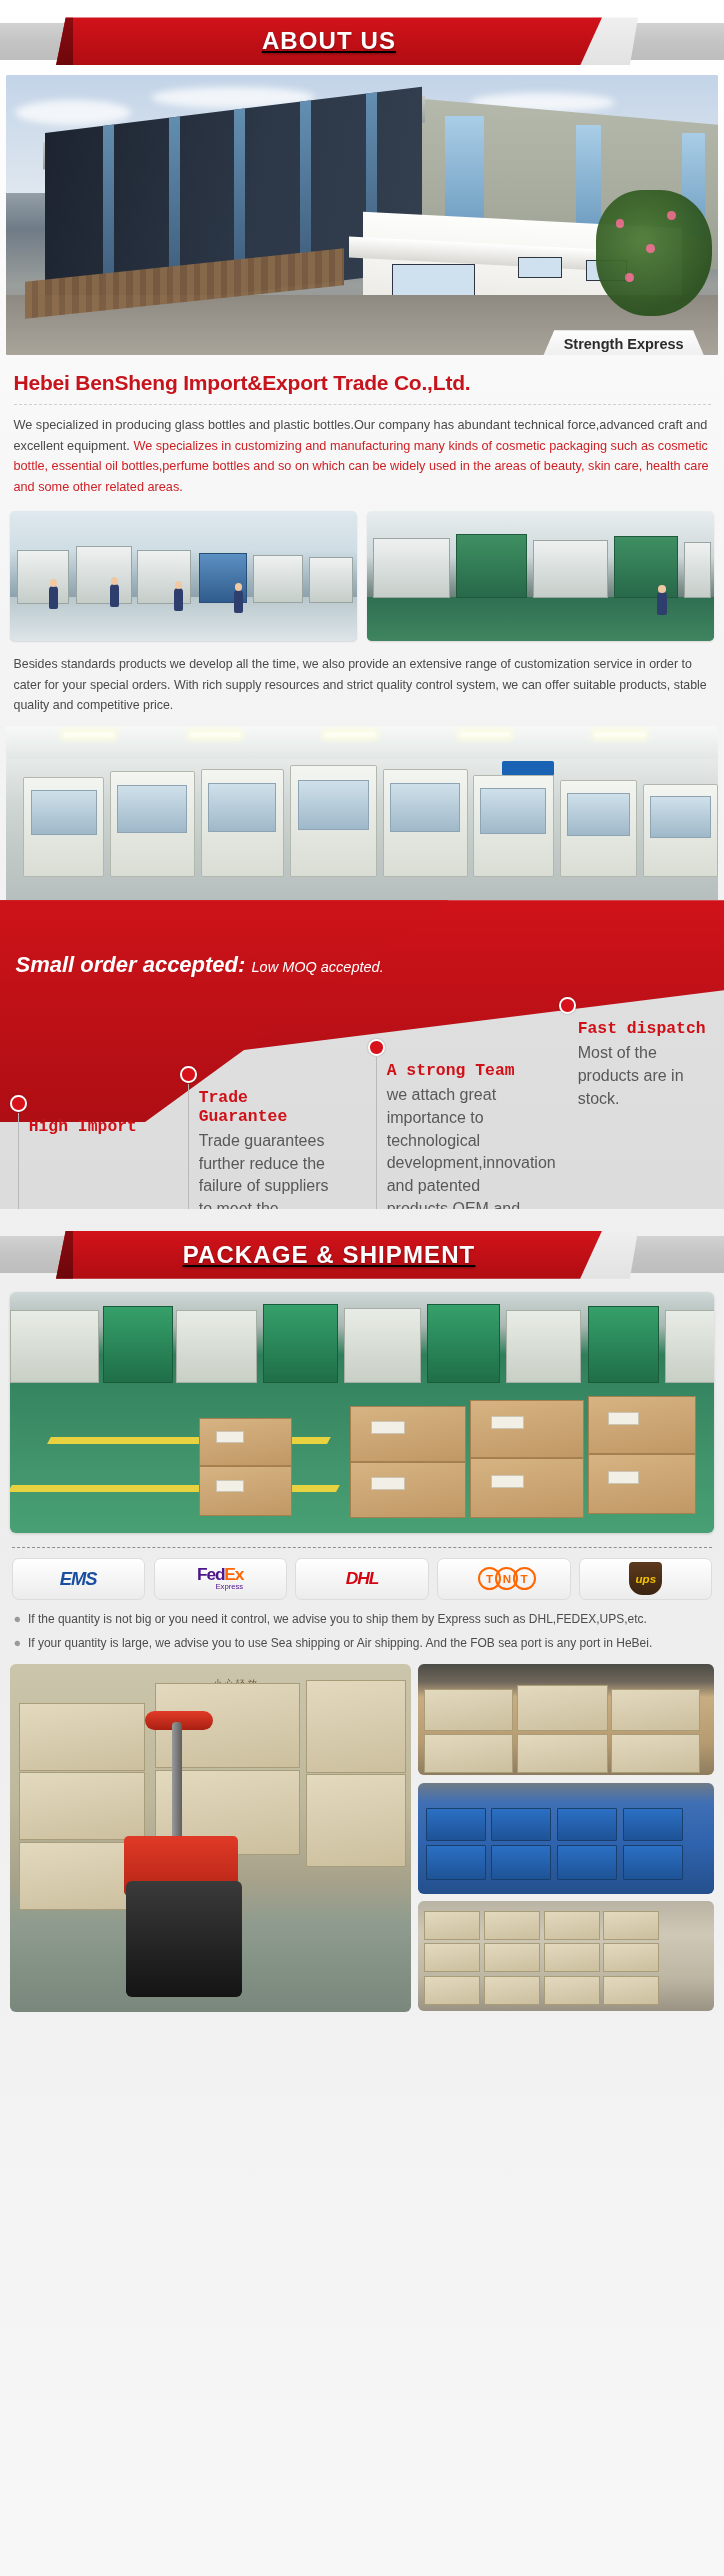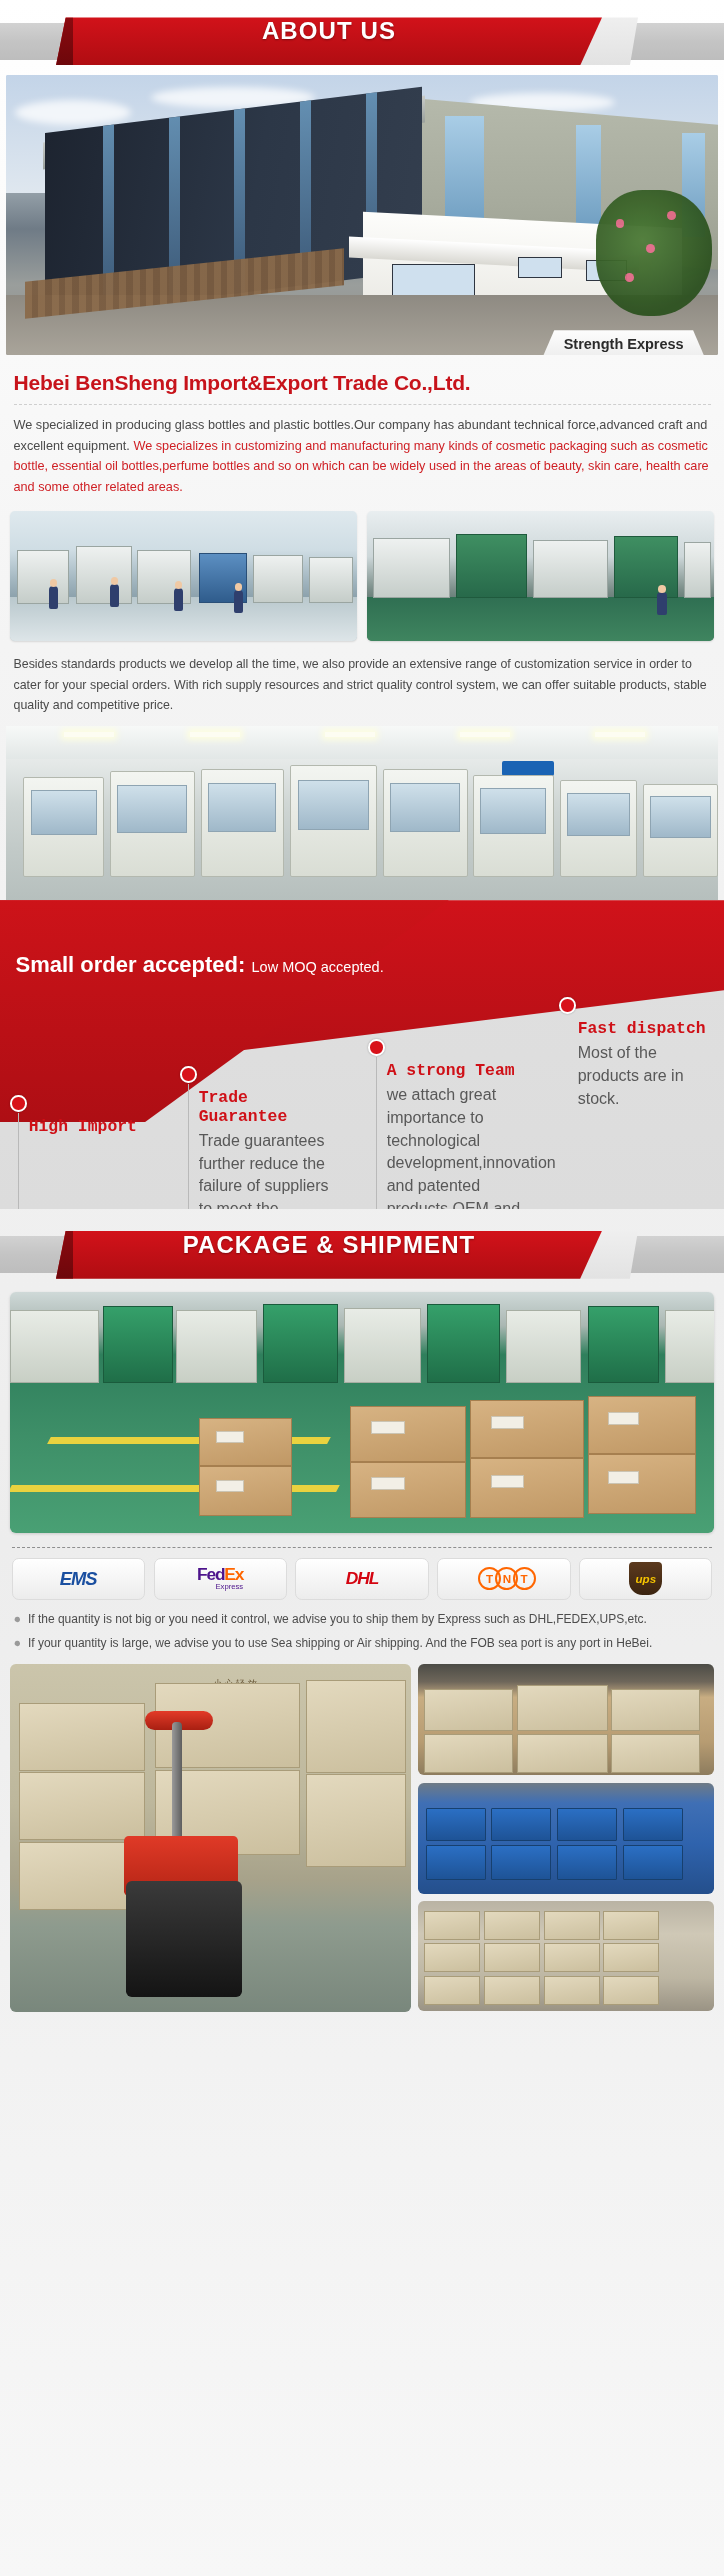--- a/index.html
+++ b/index.html
@@ -14,21 +14,21 @@
   
   .ribbon-wrap{ position:relative; height:56px; margin-top:13.5px; }
   .ribbon-grey{
     position:absolute; left:0; right:0; top:9.7px; height:37px;
     background:linear-gradient(180deg,#d2d2d2 0%,#c4c4c4 50%,#bdbdbd 100%);
   }
   .ribbon-red{
     position:absolute; left:56px; top:3.9px; height:48px; width:546px;
     background:linear-gradient(180deg,#d2121a 0%,#b00d12 100%);
     clip-path:polygon(9.7px 0, 100% 0, 96% 100%, 0 100%);
-    display:flex; align-items:flex-start; justify-content:center;
+    display:flex; align-items:center; justify-content:center;text-decoration:underline;
   }
   .ribbon-red::after{
     content:""; position:absolute; left:-3.9px; top:0; width:21px; height:100%;
     background:linear-gradient(180deg,#8c0a0f,#6d070b);
     clip-path:polygon(9.7px 0,100% 0,100% 100%,0 100%);
   }
   .ribbon-text{
     position:relative; z-index:3; color:#fff; font-weight:bold; font-size:24px;
     letter-spacing:1.1px; text-shadow:0 1px 1.9px rgba(0,0,0,.35);
     font-family:"Liberation Sans", sans-serif;
@@ -139,21 +139,21 @@
     clip-path:polygon(0 0, 100% 0, 100% 50%, 0 100%);
   }
   .red-wedge-2{
     position:absolute; left:0; top:0; width:100%; height:222px;
     background:linear-gradient(180deg,#cd1319,#ae0e14);
     clip-path:polygon(0 0, 62% 0, 20% 100%, 0 100%);
   }
   .small-order{
     position:absolute; left:15.5px; top:52px; color:#fff; width:425px;
   }
-  .small-order .hd{ font-size:22px; font-weight:bold; line-height:1.18; }
+  .small-order .hd{ font-size:22px; font-weight:bold; line-height:1.18;font-style:italic; }
   .small-order .sub{ font-size:14.5px; font-weight:normal; }
   .cols{ position:absolute; left:0; top:0; width:724px; height:309px; }
   .col{ position:absolute; width:145px; }
   .col .dot{
     position:absolute; left:-10.6px; top:-23px; width:16.4px; height:16.4px; border-radius:50%;
     background:#d8121a; border:2.9px solid #fff; box-shadow:0 0 1.9px rgba(0,0,0,.3);
   }
   .col .vline{ position:absolute; left:-2.9px; top:-5.8px; width:1px; height:240px; background:#b9b9b9; }
   .col h4{ color:#cf1017; font-size:16.4px; font-weight:bold; margin:0 0 2.9px 7.7px; line-height:1.15;font-family:Liberation Mono, monospace; }
   .col p{ color:#585858; font-size:16px; line-height:1.42; margin-left:7.7px; }

